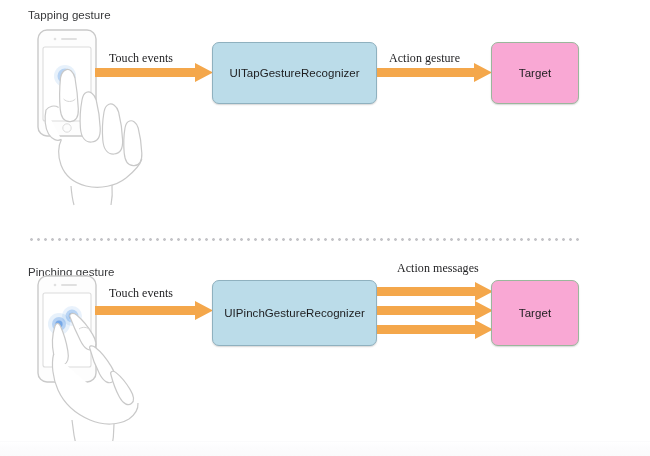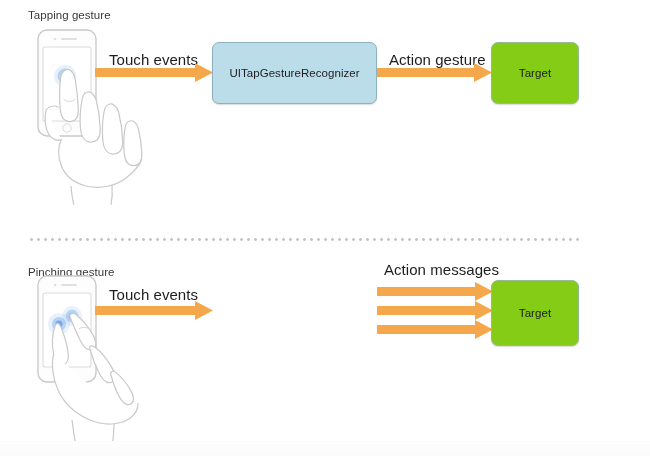--- a/index.html
+++ b/index.html
@@ -73,42 +73,43 @@
     color: #1d1d1f;
     letter-spacing: 0.05px;
     white-space: nowrap;
     box-shadow: 0 1px 1.5px rgba(0,0,0,0.16);
   }
   .node.recognizer {
     background: #bbdce9;
     border-color: #8fb1bf;
   }
   .node.target {
-    background: #84cc16;
+    background: #f9a8d4;
     border-color: #9ab79c;
     align-items: center;
   }
 
   #node-tap-recognizer   { left: 212px; top: 42px;  width: 165px; height: 62px; }
   #node-tap-target       { left: 491px; top: 42px;  width: 88px;  height: 62px; }
   #node-pinch-recognizer { left: 212px; top: 280px; width: 165px; height: 66px; }
   #node-pinch-target     { left: 491px; top: 280px; width: 88px;  height: 66px; }
 
   
   .edge-label {
     position: absolute;
-    font-size: 15px;
+    font-size: 12px;
     color: #1d1d1f;
     white-space: nowrap;
     letter-spacing: 0.05px;
+    font-family: Liberation Serif, serif;
   }
   #label-tap-touch    { left: 109px; top: 51px;  }
   #label-tap-action   { left: 389px; top: 51px;  }
   #label-pinch-touch  { left: 109px; top: 286px; }
-  #label-pinch-action { left: 384px; top: 261px; }
+  #label-pinch-action { left: 397px; top: 261px; }
 
   
   .arrow {
     position: absolute;
     height: 19px;
   }
   .arrow svg { display: block; overflow: visible; }
 
   #arrow-tap-touch    { left: 95px;  top: 63px;  width: 118px; }
   #arrow-tap-action   { left: 377px; top: 63px;  width: 115px; }
@@ -261,20 +262,23 @@
   </div>
 
   <div class="edge-label" id="label-pinch-touch">Touch events</div>
 
   <div class="arrow" id="arrow-pinch-touch">
     <svg viewBox="0 0 118 19" width="118" height="19">
       <path d="M0 5 L100 5 L100 0 L118 9.5 L100 19 L100 14 L0 14 Z" fill="#f4a74b"></path>
     </svg>
   </div>
 
+  <div class="node recognizer" id="node-pinch-recognizer">
+    <span>UIPinchGestureRecognizer</span>
+  </div>
 
   <div class="edge-label" id="label-pinch-action">Action messages</div>
 
   <div class="arrow" id="arrow-pinch-a1">
     <svg viewBox="0 0 116 19" width="116" height="19">
       <path d="M0 5 L98 5 L98 0 L116 9.5 L98 19 L98 14 L0 14 Z" fill="#f4a74b"></path>
     </svg>
   </div>
   <div class="arrow" id="arrow-pinch-a2">
     <svg viewBox="0 0 116 19" width="116" height="19">

